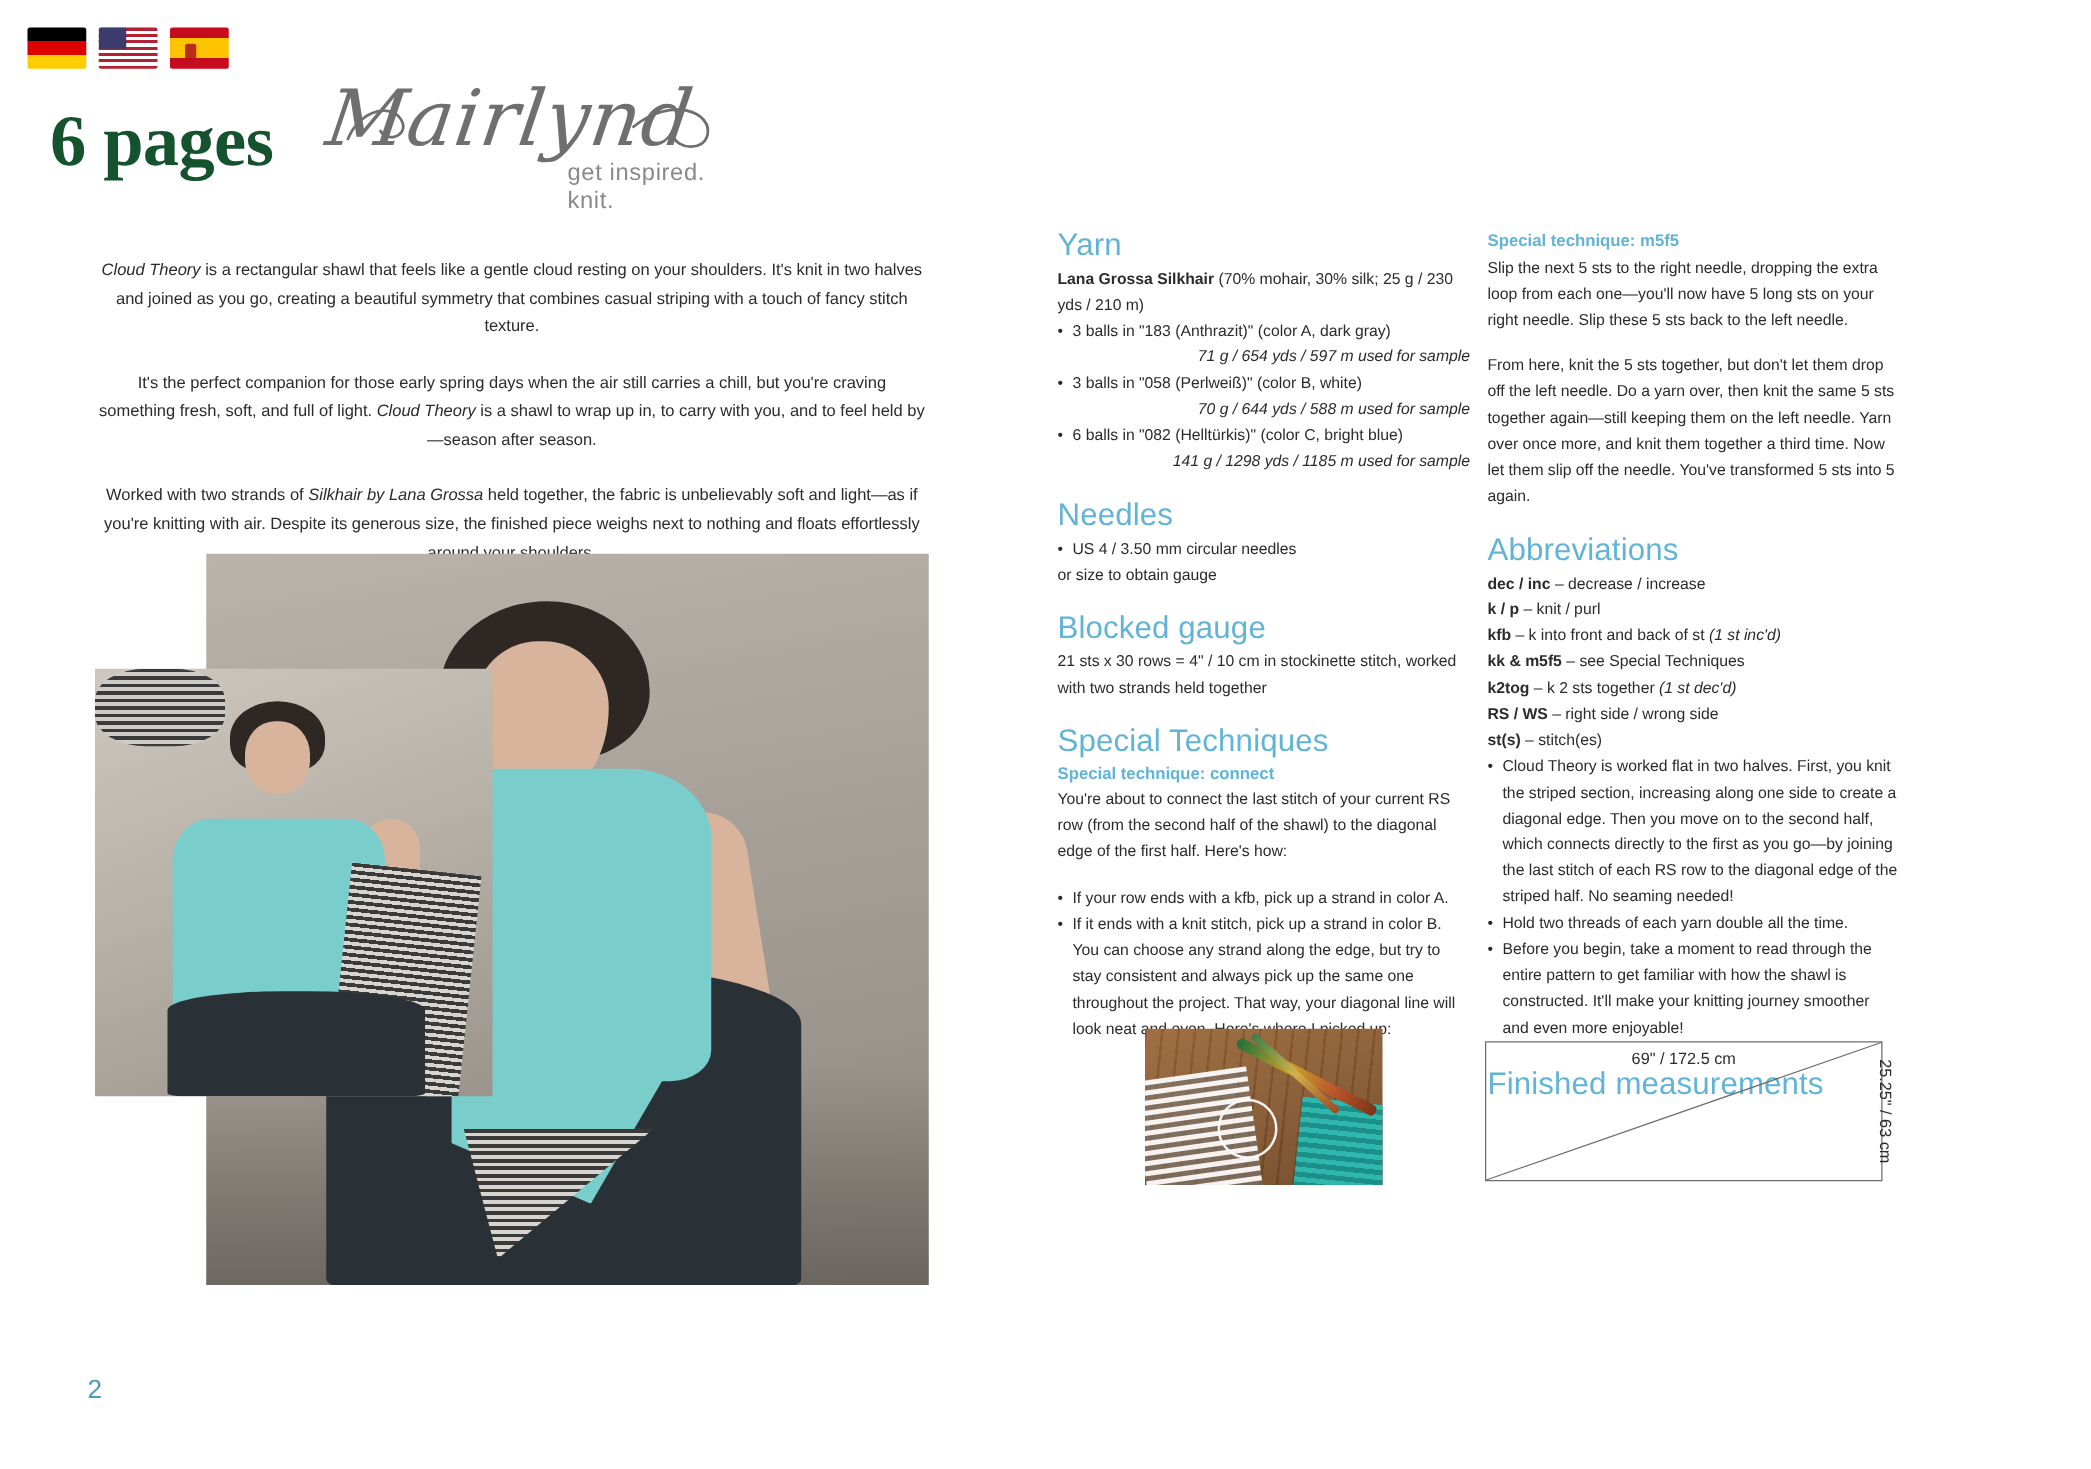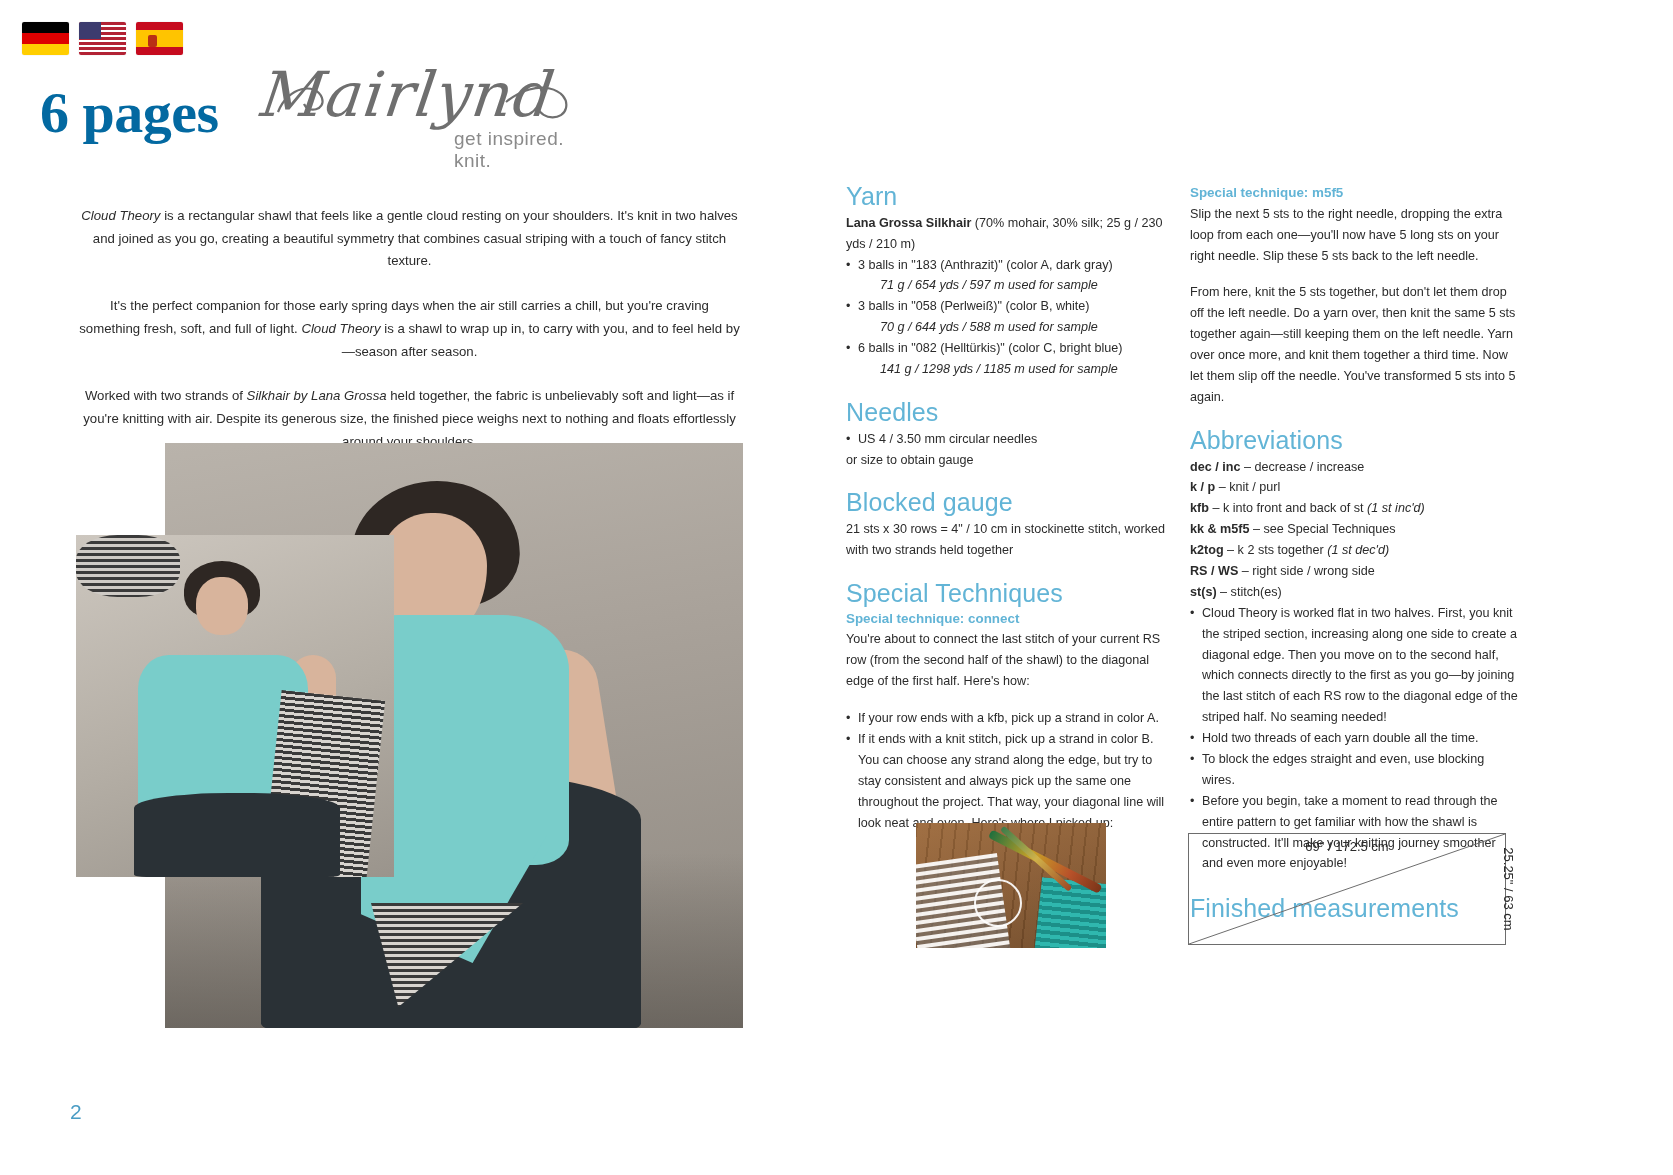--- a/index.html
+++ b/index.html
@@ -57,21 +57,21 @@
   }
 
   .pages-label {
     position: absolute;
     left: 40px;
     top: 84px;
     font-family: "Liberation Serif", serif;
     font-size: 58px;
     font-weight: 700;
     letter-spacing: -0.5px;
-    color: #0369a1;
+    color: #14532d;
     line-height: 1;
   }
 
   .brand {
     position: absolute;
     left: 262px;
     top: 58px;
     width: 340px;
     height: 110px;
   }
@@ -266,20 +266,21 @@
   ul.plain > li::before {
     content: "\2022";
     position: absolute;
     left: 0;
     top: 0;
   }
   .sub-ital {
     font-style: italic;
     padding-left: 22px;
     display: block;
+    text-align: right;
   }
   dl.abbr { margin: 0; }
   dl.abbr .row { margin: 0; }
   dl.abbr .term { font-weight: 700; }
 
   
   .needle-photo {
     position: absolute;
     left: 916px;
     top: 823px;
@@ -502,21 +503,20 @@
       <span class="term">RS / WS</span><span> – right side / wrong side</span><span class="ital"></span>
     </div>
     <div class="row">
       <span class="term">st(s)</span><span> – stitch(es)</span><span class="ital"></span>
     </div>
   </dl>
 
   <ul class="plain">
     <li>Cloud Theory is worked flat in two halves. First, you knit the striped section, increasing along one side to create a diagonal edge. Then you move on to the second half, which connects directly to the first as you go—by joining the last stitch of each RS row to the diagonal edge of the striped half. No seaming needed!</li>
     <li>Hold two threads of each yarn double all the time.</li>
-    <li>To block the edges straight and even, use blocking wires.</li>
     <li>Before you begin, take a moment to read through the entire pattern to get familiar with how the shawl is constructed. It'll make your knitting journey smoother and even more enjoyable!</li>
   </ul>
 
   <h2 class="sec" style="margin-top:20px;">Finished measurements</h2>
 </div>
 
 <div class="measure-wrap">
   <div class="measure-box"></div>
   <svg class="measure-diag" viewBox="0 0 318 112" preserveAspectRatio="none">
     <line x1="1" y1="111" x2="317" y2="1" stroke="#6d6d6d" stroke-width="1"></line>

